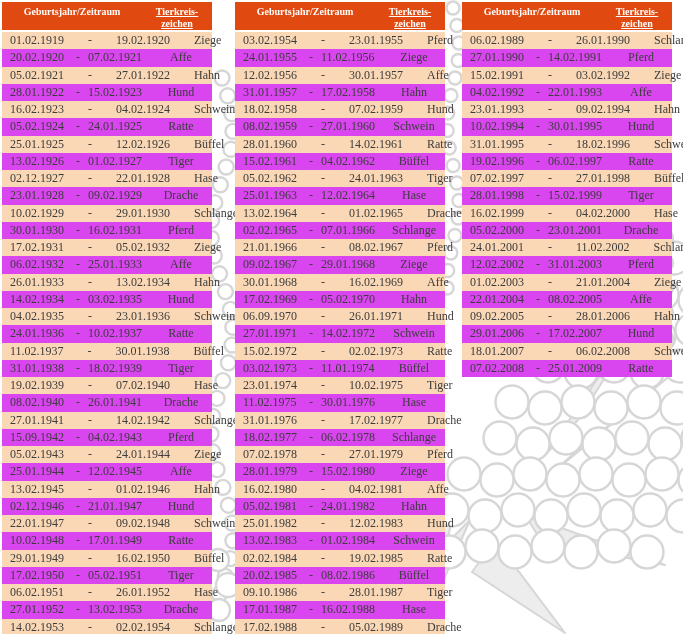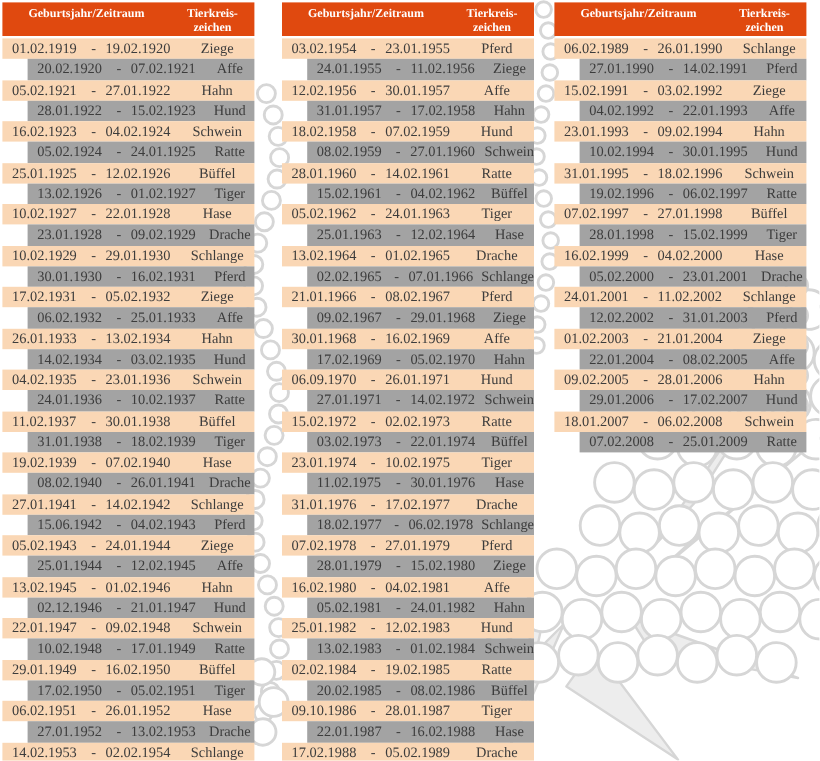--- a/index.html
+++ b/index.html
@@ -27,32 +27,32 @@
     font-size:10px;
     line-height:1.15;
     justify-content:space-between;
   }
   .th-period{
     width:140px;text-align:center;padding-top:4px;
   }
   .th-sign{
     width:70px;text-align:center;padding-top:4px;
   }
-  .th-sign span{display:block;}
+  .th-sign span{display:block;text-decoration:underline;}
   .tbody{display:block;}
   .row{
     display:flex;
     height:17.257px;
     line-height:17.257px;
     font-size:12px;
     color:var(--text,#3c3c3c);
     white-space:nowrap;
   }
-  .row.alt{background:var(--row-alt-bg,#fad7b5);}
-  .row.plain{background:#a3a3a3;margin-left:21px;}
+  .row.alt{background:var(--row-alt-bg,#fad7b5);gap:24px;}
+  .row.plain{background:#d946ef;}
   .c-from{width:58px;padding-left:8px;text-align:left;}
   .c-dash{width:20px;text-align:center;}
   .c-to{width:62px;text-align:left;}
   .c-sign{flex:1;text-align:center;}
 </style>
 </head>
 <body>
 
 <div class="canvas">
 
@@ -241,21 +241,21 @@
   </div>
 
   <div class="row plain">
     <span class="c-from">13.02.1926</span>
     <span class="c-dash">-</span>
     <span class="c-to">01.02.1927</span>
     <span class="c-sign">Tiger</span>
   </div>
 
   <div class="row alt">
-    <span class="c-from">10.02.1927</span>
+    <span class="c-from">02.12.1927</span>
     <span class="c-dash">-</span>
     <span class="c-to">22.01.1928</span>
     <span class="c-sign">Hase</span>
   </div>
 
   <div class="row plain">
     <span class="c-from">23.01.1928</span>
     <span class="c-dash">-</span>
     <span class="c-to">09.02.1929</span>
     <span class="c-sign">Drache</span>
@@ -346,21 +346,21 @@
   </div>
 
   <div class="row alt">
     <span class="c-from">27.01.1941</span>
     <span class="c-dash">-</span>
     <span class="c-to">14.02.1942</span>
     <span class="c-sign">Schlange</span>
   </div>
 
   <div class="row plain">
-    <span class="c-from">15.06.1942</span>
+    <span class="c-from">15.09.1942</span>
     <span class="c-dash">-</span>
     <span class="c-to">04.02.1943</span>
     <span class="c-sign">Pferd</span>
   </div>
 
   <div class="row alt">
     <span class="c-from">05.02.1943</span>
     <span class="c-dash">-</span>
     <span class="c-to">24.01.1944</span>
     <span class="c-sign">Ziege</span>
@@ -576,21 +576,21 @@
   <div class="row alt">
     <span class="c-from">15.02.1972</span>
     <span class="c-dash">-</span>
     <span class="c-to">02.02.1973</span>
     <span class="c-sign">Ratte</span>
   </div>
 
   <div class="row plain">
     <span class="c-from">03.02.1973</span>
     <span class="c-dash">-</span>
-    <span class="c-to">22.01.1974</span>
+    <span class="c-to">11.01.1974</span>
     <span class="c-sign">Büffel</span>
   </div>
 
   <div class="row alt">
     <span class="c-from">23.01.1974</span>
     <span class="c-dash">-</span>
     <span class="c-to">10.02.1975</span>
     <span class="c-sign">Tiger</span>
   </div>
 
@@ -672,21 +672,21 @@
   </div>
 
   <div class="row alt">
     <span class="c-from">09.10.1986</span>
     <span class="c-dash">-</span>
     <span class="c-to">28.01.1987</span>
     <span class="c-sign">Tiger</span>
   </div>
 
   <div class="row plain">
-    <span class="c-from">22.01.1987</span>
+    <span class="c-from">17.01.1987</span>
     <span class="c-dash">-</span>
     <span class="c-to">16.02.1988</span>
     <span class="c-sign">Hase</span>
   </div>
 
   <div class="row alt">
     <span class="c-from">17.02.1988</span>
     <span class="c-dash">-</span>
     <span class="c-to">05.02.1989</span>
     <span class="c-sign">Drache</span>

